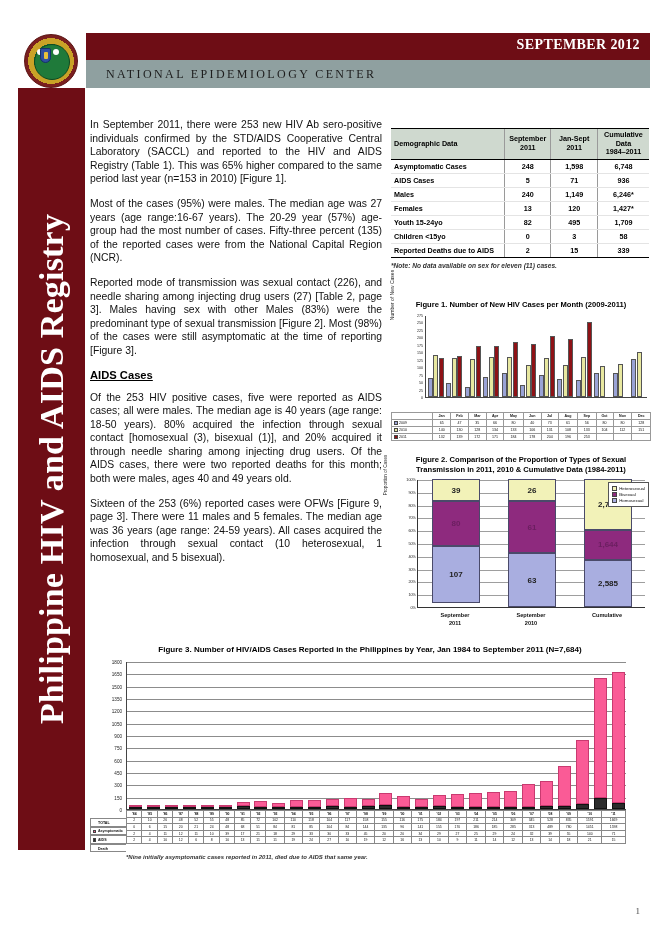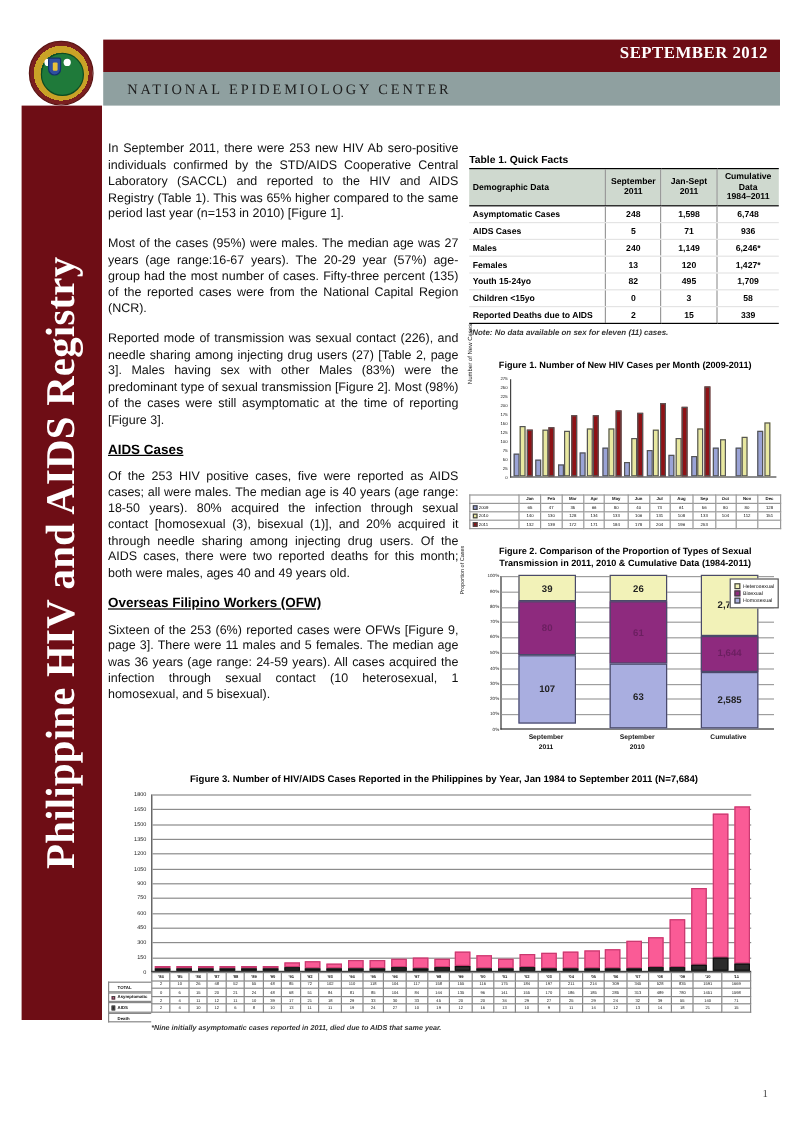--- a/index.html
+++ b/index.html
@@ -241,26 +241,24 @@
     <div class="sidebar-text">Philippine HIV and AIDS Registry</div>
   </div>
 
 
   <div class="col-left">
     <div class="para">In September 2011, there were 253 new HIV Ab sero-positive individuals confirmed by the STD/AIDS Cooperative  Central Laboratory (SACCL) and reported to the HIV and AIDS Registry (Table 1). This was 65% higher compared to the same period last year (n=153 in 2010) [Figure 1].</div>
     <div class="para">Most of the cases (95%) were males. The median age was 27 years (age range:16-67 years). The 20-29 year (57%) age-group had the most number of cases. Fifty-three percent (135) of the reported cases were from the National Capital Region (NCR).</div>
     <div class="para">Reported mode of transmission was sexual contact (226), and needle sharing among injecting drug users (27) [Table 2, page 3]. Males having sex with other Males (83%) were the  predominant type of sexual transmission [Figure 2]. Most (98%) of the cases were still asymptomatic at the time of reporting [Figure 3].</div>
     <div class="subhead">AIDS Cases</div>
     <div class="para">Of the 253 HIV positive cases, five were reported as AIDS cases; all were males. The median age is 40 years (age range: 18-50 years). 80% acquired the infection through sexual contact [homosexual (3), bisexual (1)], and 20% acquired it through needle sharing among injecting drug users. Of the AIDS cases, there were two reported deaths for this month; both were males, ages 40 and 49 years old.</div>
-    <div class="subhead">Overseas Filipino Workers (OFW)</div>
     <div class="para">Sixteen of the 253 (6%) reported cases were OFWs [Figure 9, page 3]. There were 11 males and 5 females. The median age was 36 years (age range: 24-59 years). All cases acquired the infection through  sexual contact (10 heterosexual, 1 homosexual, and 5 bisexual).</div>
   </div>
 
   <div class="tbl1-wrap">
-    <div class="tbl1-title">Table 1. Quick Facts</div>
     <table class="t1">
       <thead>
           <tr id="t1-head">
             <th class="lab" style="width: 44%;">Demographic Data</th>
             <th class=" vsep" style="width: 18%;">September<br>2011</th>
             <th class=" vsep" style="width: 18%;">Jan-Sept<br>2011</th>
             <th class=" vsep" style="width: 20%;">Cumulative Data<br>1984–2011</th>
           </tr>
         </thead>
       <tbody id="t1-body">

